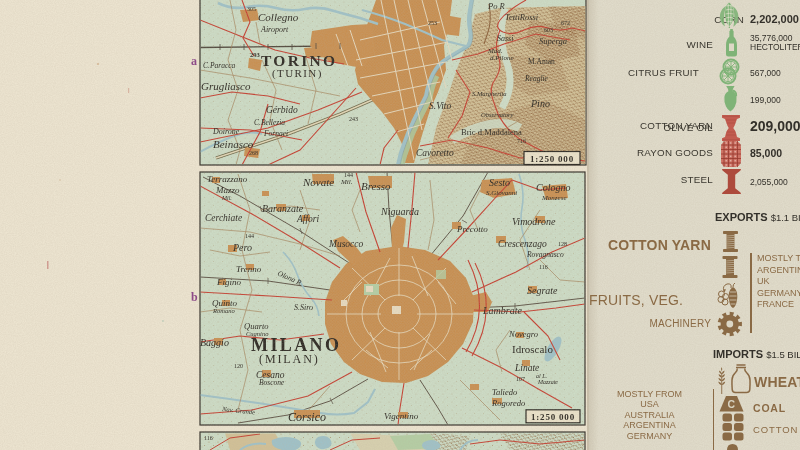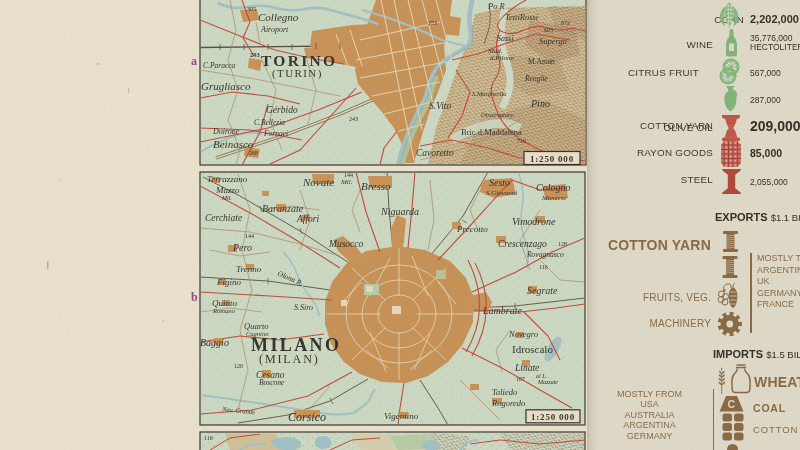--- a/index.html
+++ b/index.html
@@ -555,21 +555,21 @@
       <circle cx="10" cy="18" r="7.5" stroke-width="2"></circle>
       <g stroke-width="0.9">
         <circle cx="10" cy="18" r="5.6"></circle>
         <path d="M10,12.4 L10,23.6 M4.4,18 L15.6,18 M6,14 L14,22 M14,14 L6,22"></path>
       </g>
     </g>
   </svg>
 
   <div class="lbl ra" style="left:589px;top:93.5px;width:124px;margin-top:28px;">OLIVE OIL</div>
 
-  <div class="val" style="left:750px;top:95px;font-size:8.5px;">287,000</div>
+  <div class="val" style="left:750px;top:95px;font-size:8.5px;">199,000</div>
 
   <svg style="left:721px;top:86px;" width="19" height="26" viewBox="0 0 19 26">
     <path d="M5.2,0 L13.6,0 L11.9,3 L11.5,5.2 Q14.9,6.7 15.5,11 Q16.1,16 13.9,20.5 Q12.3,23.8 9.4,25.6 Q6.6,23.8 5,20.5 Q2.8,16 3.4,11 Q4,6.7 7.4,5.2 L7,3 Z" fill="#7fb377"></path>
     <path d="M11.7,3.6 Q16.6,4.6 16.1,10.2 L14.3,10.2 Q14.9,6.2 11,5.4 Z" fill="#7fb377"></path>
   </svg>
 
   <div class="lbl ra" style="left:589px;top:119.5px;width:124px;">COTTON YARN</div>
 
   <div class="val" style="left:750px;top:118px;font-size:14px;font-weight:bold;">209,000</div>
 
@@ -642,21 +642,21 @@
     <g fill="#8a6a45">
       <rect x="0.5" y="0" width="15" height="3" rx="0.8"></rect>
       <rect x="0.5" y="19" width="15" height="3" rx="0.8"></rect>
       <rect x="4" y="3" width="8" height="16"></rect>
     </g>
     <g stroke="#dcd7c6" stroke-width="0.55" opacity="0.9">
       <path d="M4,5 L12,4.4 M4,7 L12,6.4 M4,9 L12,8.4 M4,11 L12,10.4 M4,13 L12,12.4 M4,15 L12,14.4 M4,17 L12,16.4"></path>
     </g>
   </svg>
 
-  <div class="brn" style="position:absolute;left:589px;top:292px;width:122px;text-align:right;font-size:10px;letter-spacing:0.2px;">FRUITS, VEG.</div>
+  <div class="brn" style="position:absolute;left:589px;top:292px;width:122px;text-align:left;font-size:14px;letter-spacing:0.2px;">FRUITS, VEG.</div>
 
   <svg style="left:716px;top:282px;" width="26" height="27" viewBox="0 0 26 27">
     <g stroke="#8a6a45" fill="none" stroke-width="1">
       <circle cx="5.5" cy="12" r="3"></circle>
       <circle cx="9.5" cy="14.5" r="3"></circle>
       <circle cx="5" cy="17.5" r="3"></circle>
       <circle cx="9" cy="20" r="3"></circle>
       <path d="M8,9 Q6,4 11,2 Q16,1 15,6"></path>
       <path d="M8,9 Q10,6 8,10" stroke-width="1.4"></path>
     </g>

